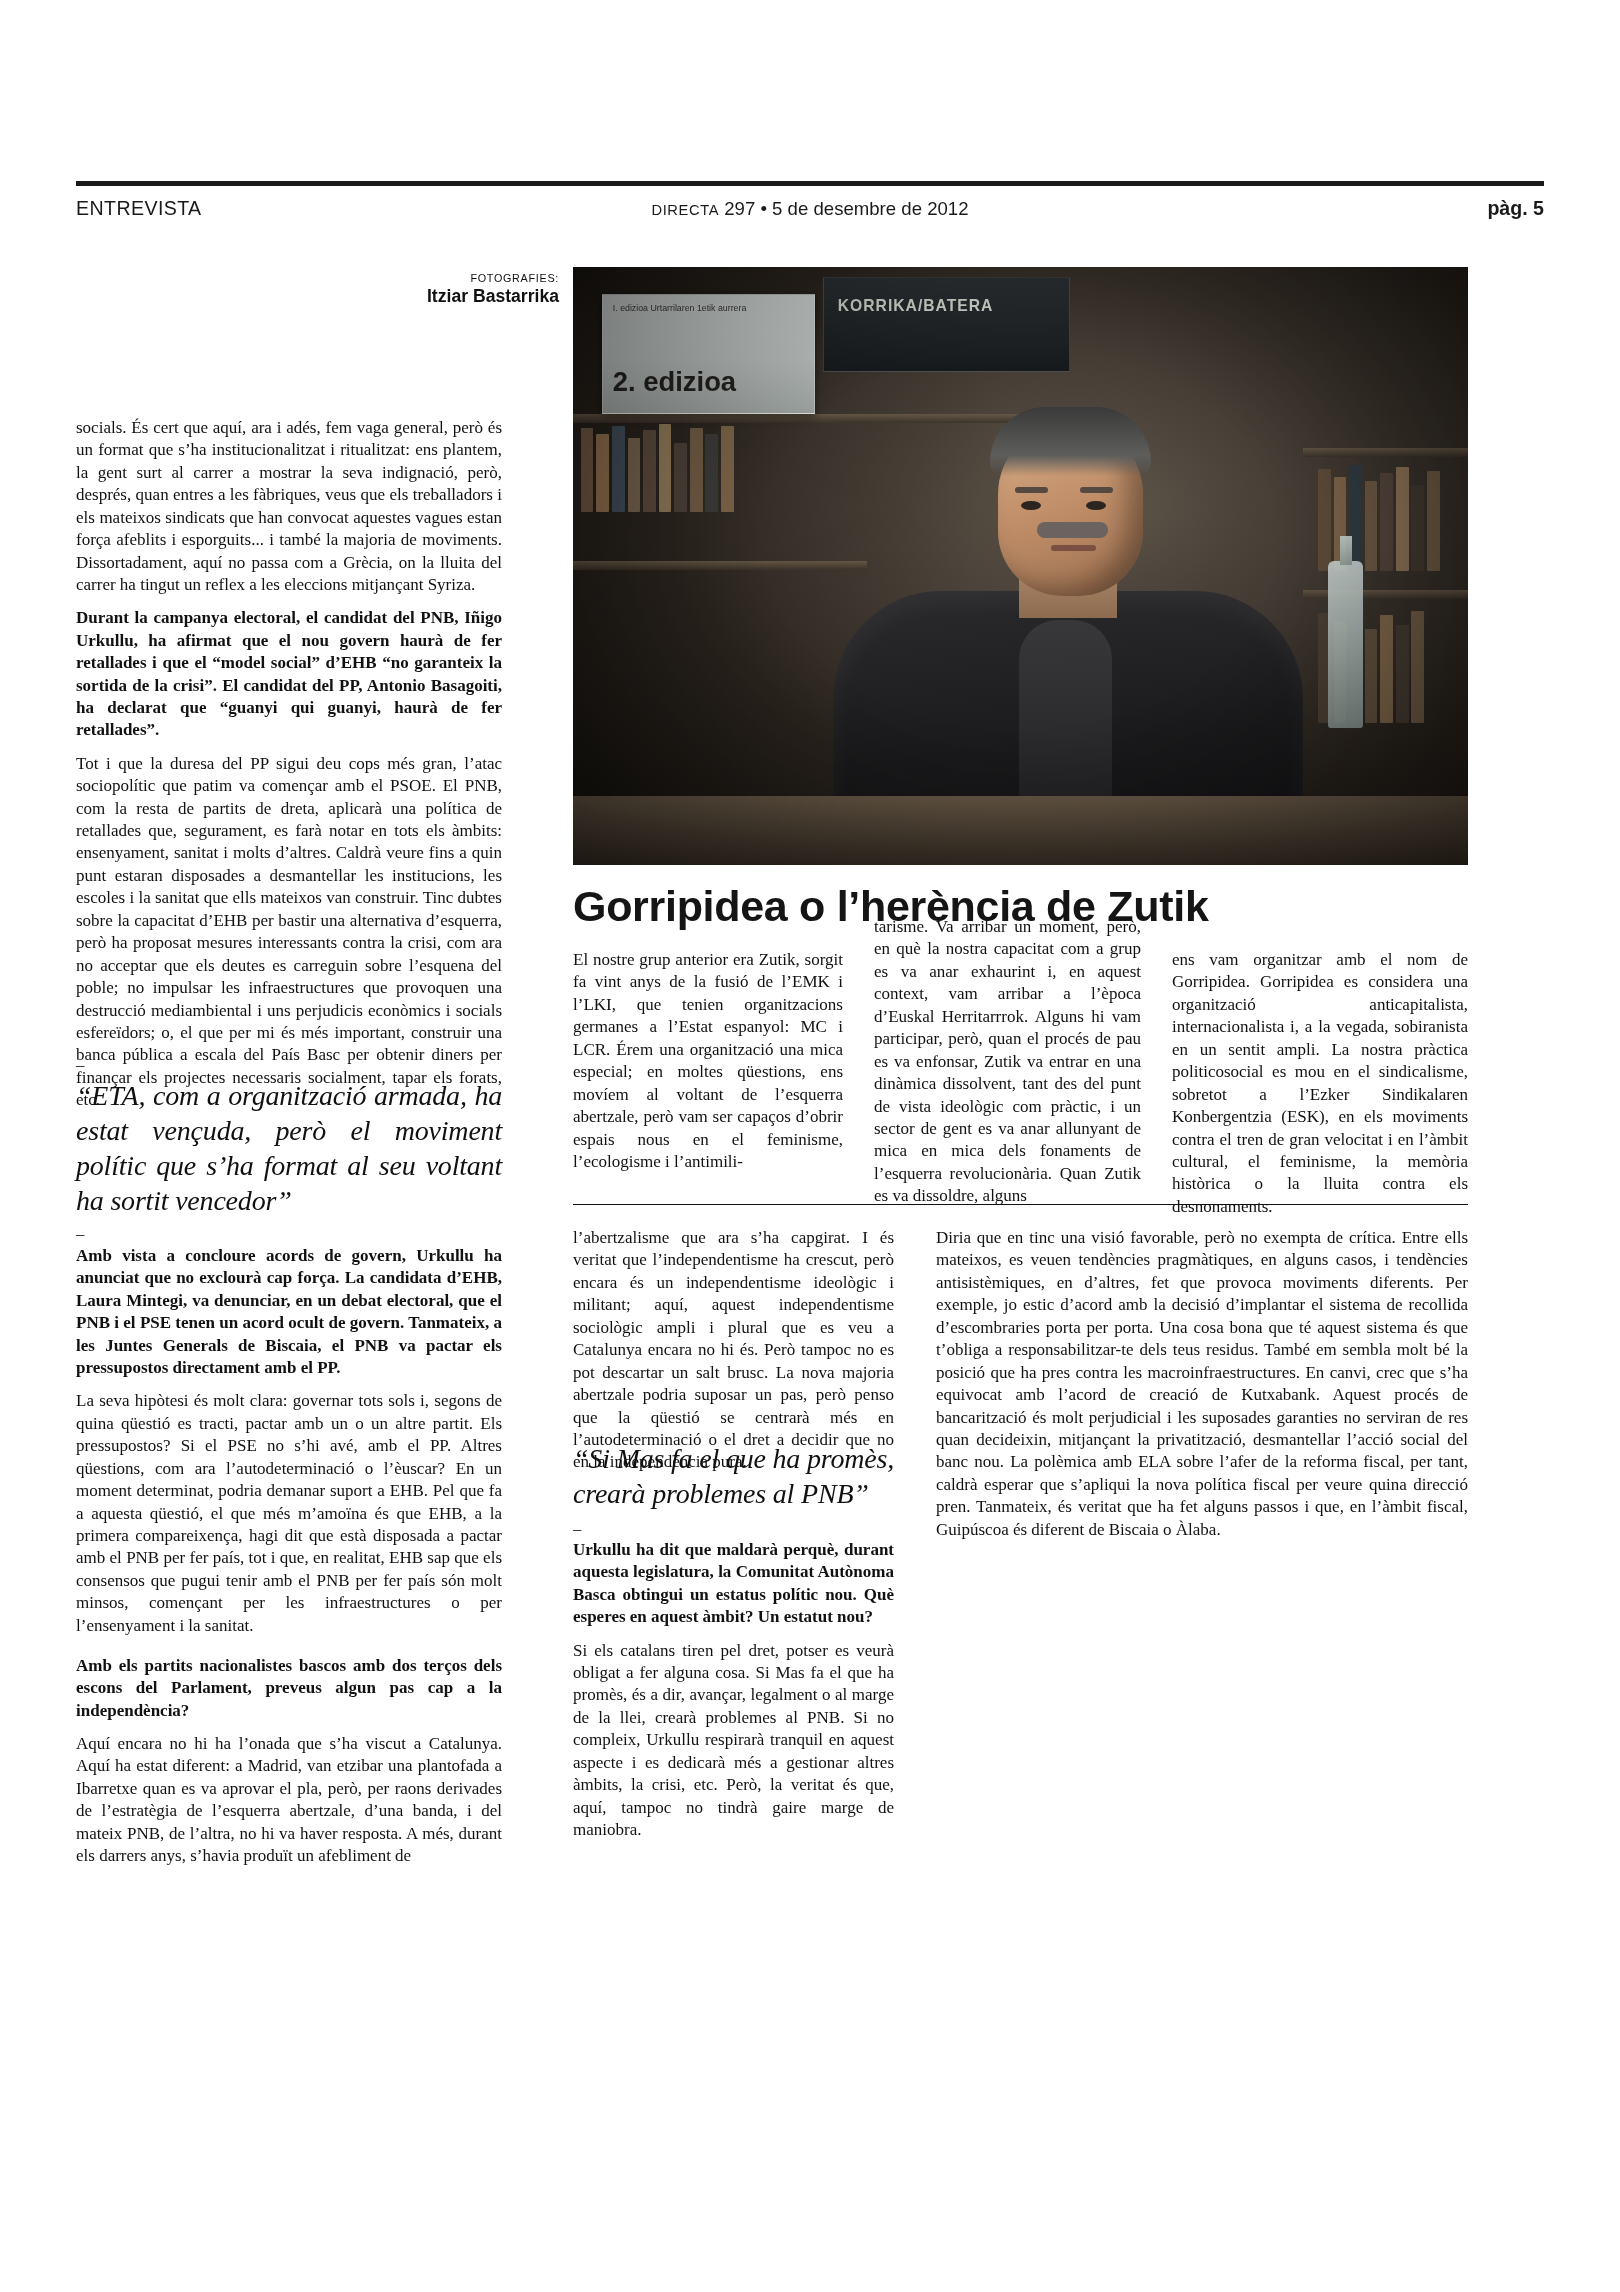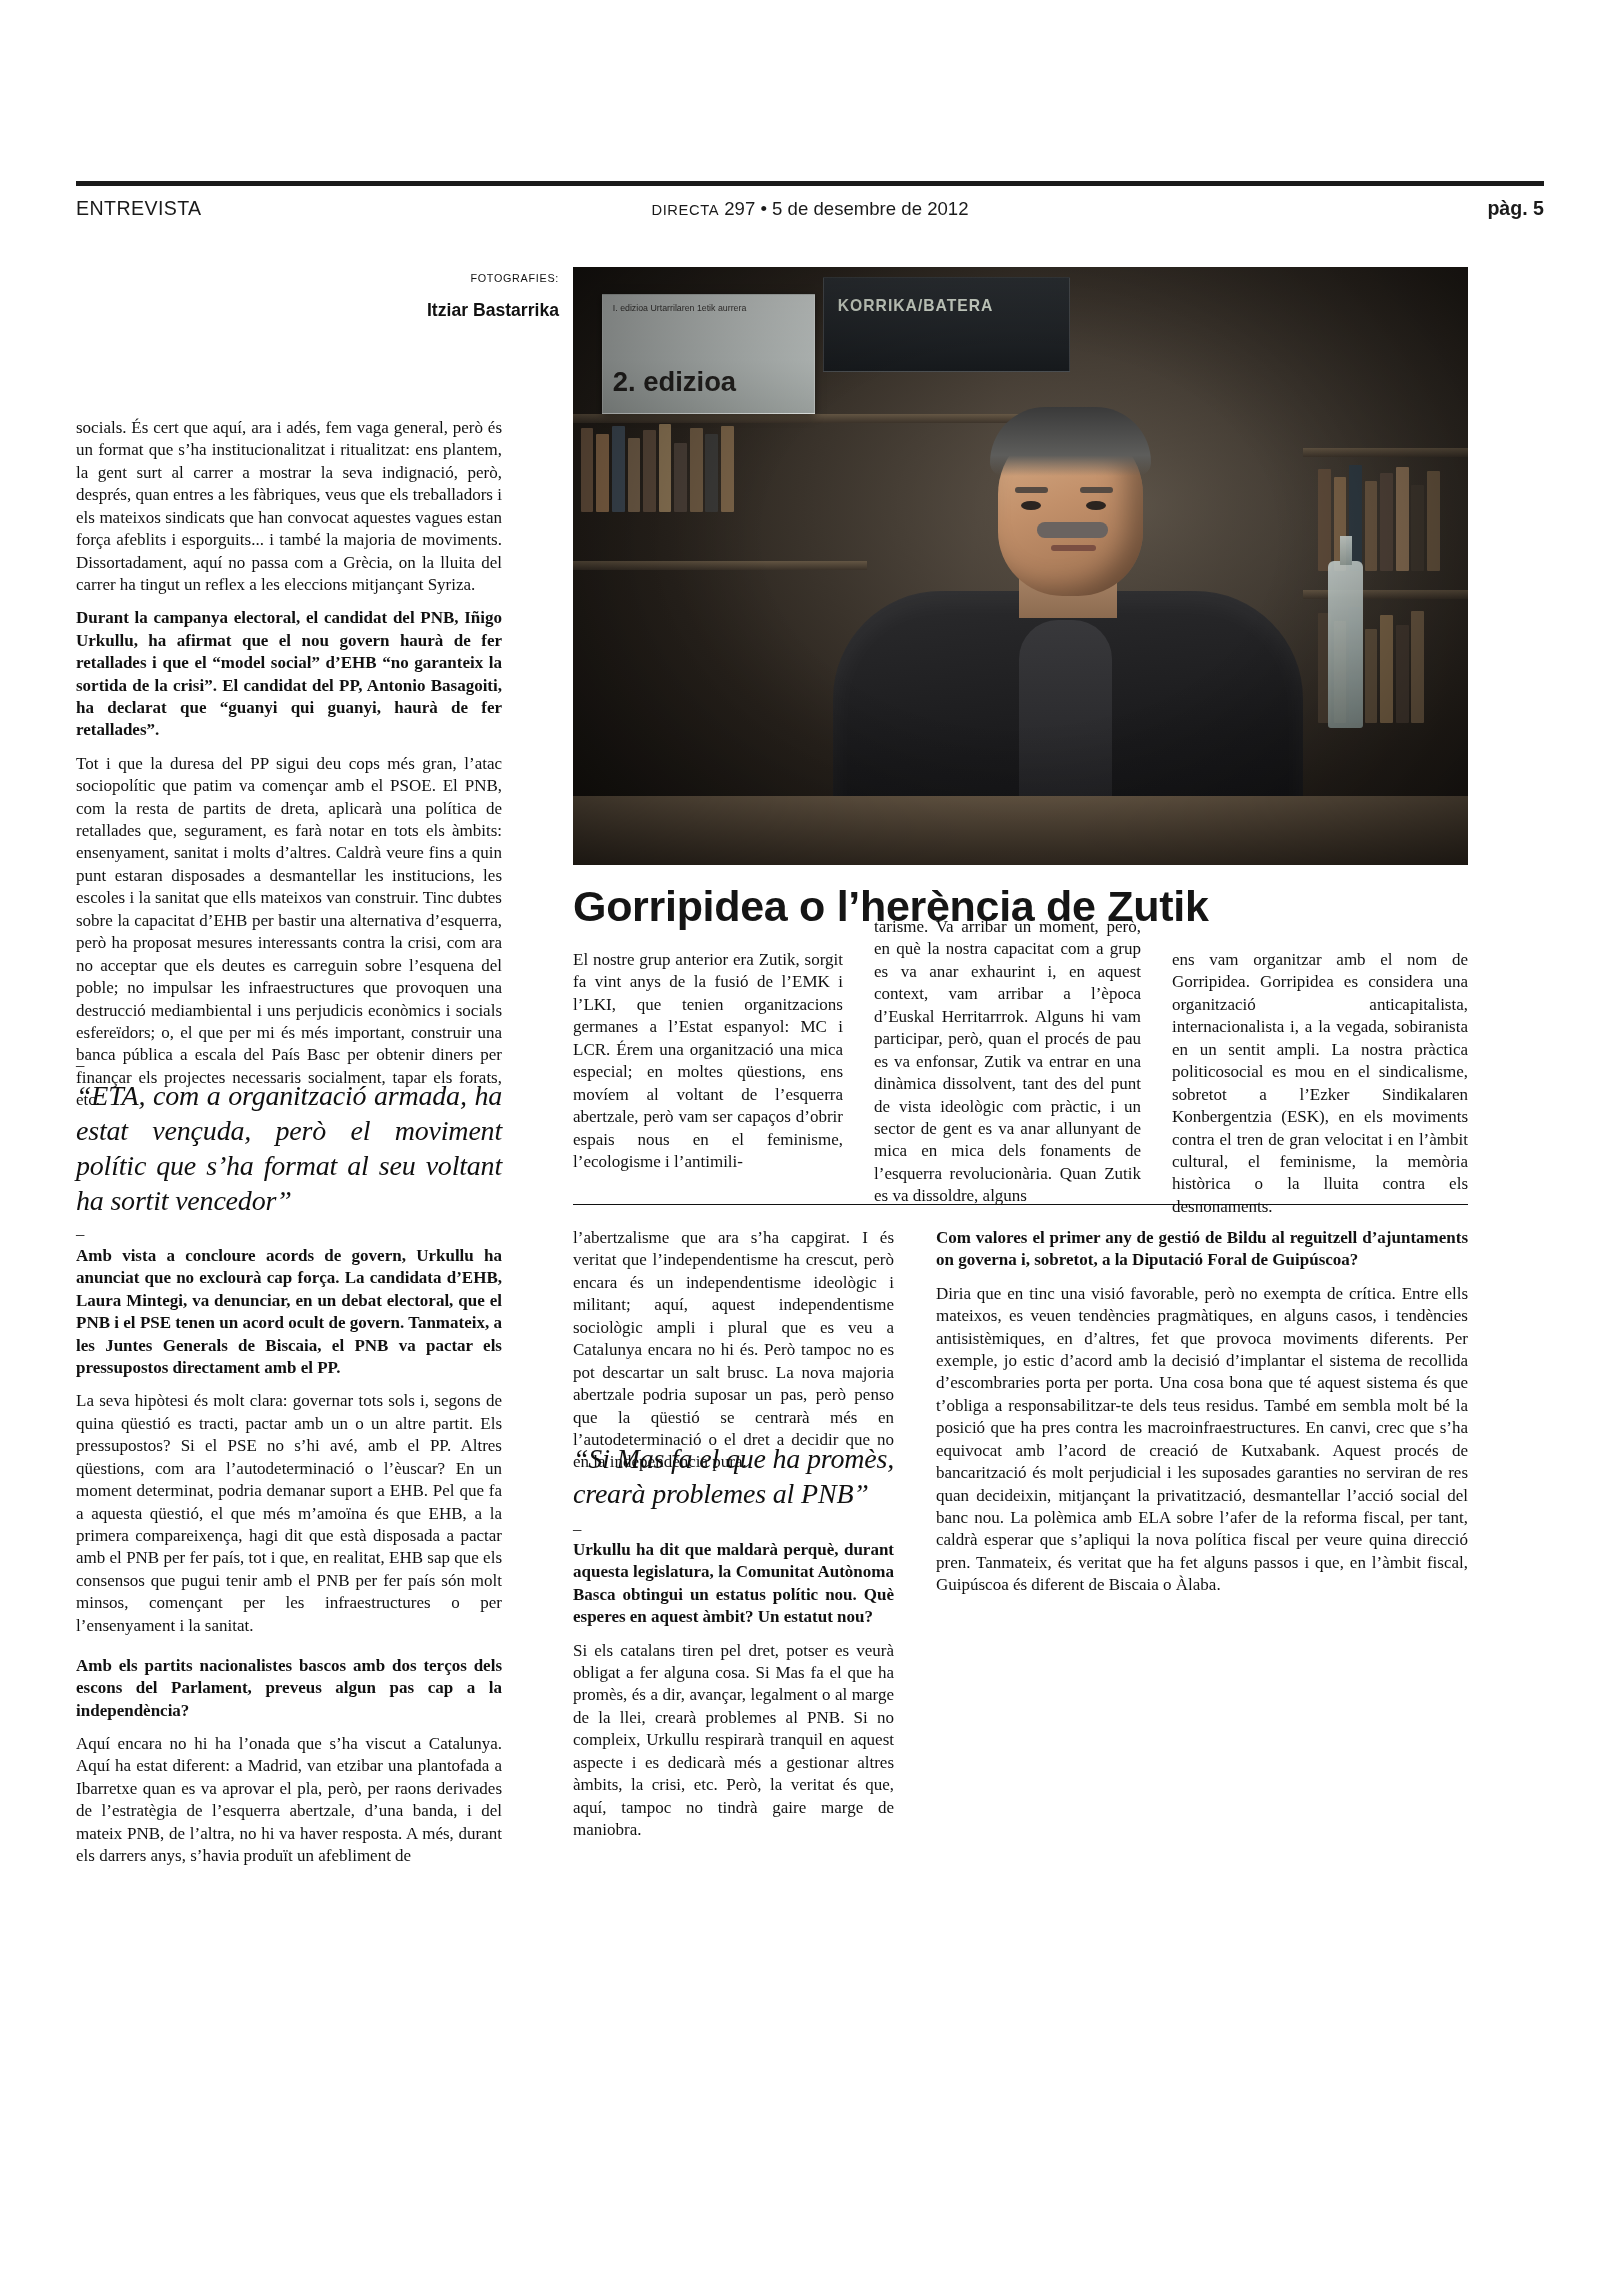--- a/index.html
+++ b/index.html
@@ -51,21 +51,21 @@
   .photo-credit {
     position:absolute; left:294px; top:272px; width:265px;
     text-align:right;
     font-family:"Liberation Sans", sans-serif;
     color:#111;
   }
   .photo-credit .lbl {
     font-size:10.8px; font-weight:normal; letter-spacing:0.7px;
   }
   .photo-credit .who {
-    font-size:17.6px; font-weight:bold; margin-top:16px;
+    font-size:17.6px; font-weight:bold; margin-top:2px;
   }
   
   .photo {
     position:absolute; left:573px; top:267px; width:895px; height:598px;
     overflow:hidden;
     background:#1d1a17;
   }
   .ph-bg {
     position:absolute; left:0; top:0; width:100%; height:100%;
     background:
@@ -333,18 +333,17 @@
   <div class="col" id="pq2">
     <p class="pullquote nogap">“Si Mas fa el que ha promès, crearà problemes al PNB”</p>
     <div class="dash" style="margin-top:9.8px;">–</div>
   </div>
   <div class="col" id="b2b">
     <p class="b">Urkullu ha dit que maldarà perquè, durant aquesta legislatura, la Comunitat Autònoma Basca obtingui un estatus polític nou. Què esperes en aquest àmbit? Un estatut nou?</p>
     <p>Si els catalans tiren pel dret, potser es veurà obligat a fer alguna cosa. Si Mas fa el que ha promès, és a dir, avançar, legalment o al marge de la llei, crearà problemes al PNB. Si no compleix, Urkullu respirarà tranquil en aquest aspecte i es dedicarà més a gestionar altres àmbits, la crisi, etc. Però, la veritat és que, aquí, tampoc no tindrà gaire marge de maniobra.</p>
   </div>
 
   <div class="col" id="b3">
-    <p class="b">Com valores el primer any de gestió de Bildu al reguitzell d’ajuntaments on governa i, sobretot, a la Diputació Foral de Guipúscoa?</p>
     <p>Diria que en tinc una visió favorable, però no exempta de crítica. Entre ells mateixos, es veuen tendències pragmàtiques, en alguns casos, i tendències antisistèmiques, en d’altres, fet que provoca moviments diferents. Per exemple, jo estic d’acord amb la decisió d’implantar el sistema de recollida d’escombraries porta per porta. Una cosa bona que té aquest sistema és que t’obliga a responsabilitzar-te dels teus residus. També em sembla molt bé la posició que ha pres contra les macroinfraestructures. En canvi, crec que s’ha equivocat amb l’acord de creació de Kutxabank. Aquest procés de bancarització és molt perjudicial i les suposades garanties no serviran de res quan decideixin, mitjançant la privatització, desmantellar l’acció social del banc nou. La polèmica amb ELA sobre l’afer de la reforma fiscal, per tant, caldrà esperar que s’apliqui la nova política fiscal per veure quina direcció pren. Tanmateix, és veritat que ha fet alguns passos i que, en l’àmbit fiscal, Guipúscoa és diferent de Biscaia o Àlaba.</p>
   </div>
 
 </div>
 
 
 </body></html>

